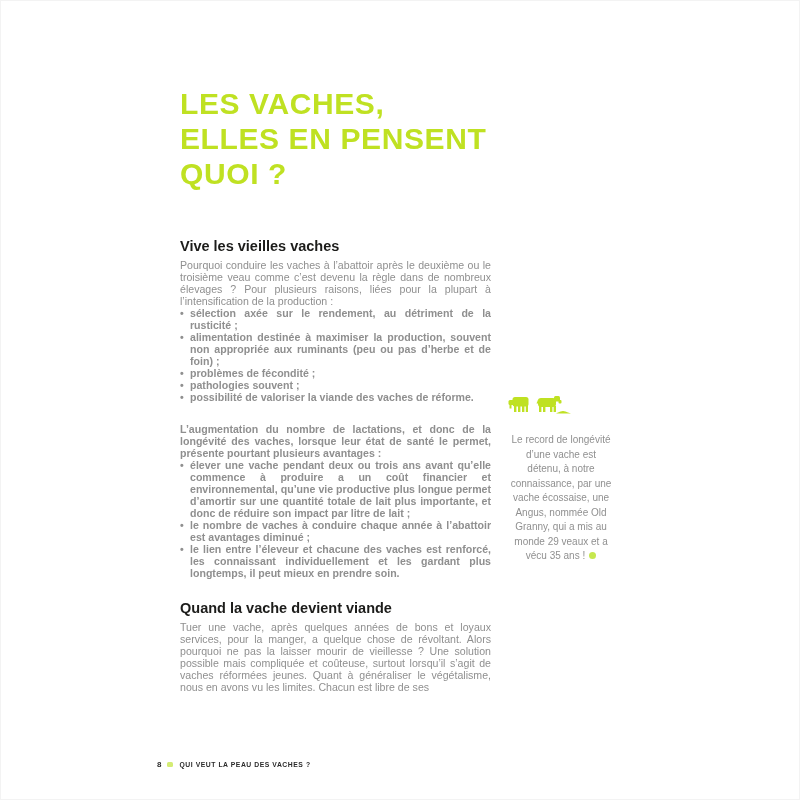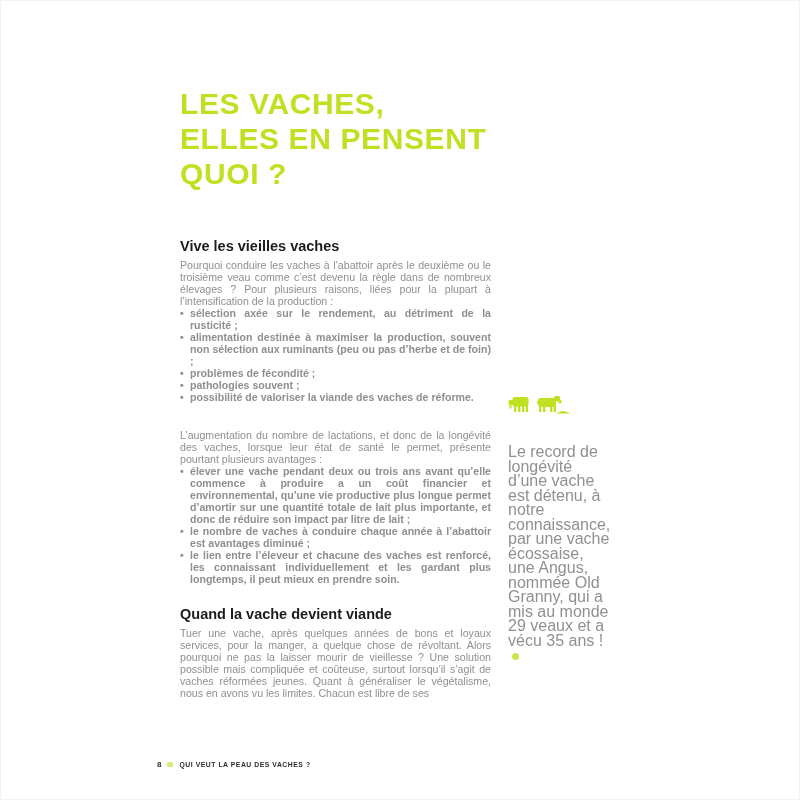--- a/index.html
+++ b/index.html
@@ -40,21 +40,21 @@
   }
   .heading-1 { margin-top: 46px; }
   .heading-2 { margin-top: 20px; }
   .body-text {
     color: #8f8f8f;
     font-size: 10.6px;
     line-height: 12px;
     text-align: justify;
   }
   p.body-text { margin: 4px 0 0 0; }
-  p.body-text.follow { margin-top: 26px; }
+  p.body-text.follow { margin-top: 20px; font-weight: bold; }
   ul.bullet-list {
     list-style: none;
     margin: 0;
     padding: 0;
     font-weight: bold;
   }
   ul.bullet-list li {
     position: relative;
     padding-left: 10px;
   }
@@ -66,25 +66,25 @@
     color: #8f8f8f;
   }
   .sidebar-note {
     position: absolute;
     left: 508px;
     top: 394px;
     width: 106px;
   }
   .cows-icon { display: block; }
   .note-text {
-    margin-top: 27px;
+    margin-top: 15px;
     color: #909090;
-    font-size: 16px;
+    font-size: 10px;
     line-height: 14.5px;
-    text-align: left;
+    text-align: center;
   }
   .end-dot {
     display: inline-block;
     width: 7px;
     height: 7px;
     border-radius: 50%;
     background: #c6e84e;
     margin-left: 4px;
     vertical-align: baseline;
   }
@@ -126,21 +126,21 @@
       <span>ELLES EN PENSENT</span><br>
       <span>QUOI ?</span>
     </h1>
 
     <h2 class="section-heading heading-1">Vive les vieilles vaches</h2>
 
     <p class="body-text">Pourquoi conduire les vaches à l’abattoir après le deuxième ou le troisième veau comme c’est devenu la règle dans de nombreux élevages ? Pour plusieurs raisons, liées pour la plupart à l’intensification de la production :</p>
 
     <ul class="bullet-list body-text">
       <li>sélection axée sur le rendement, au détriment de la rusticité ;</li>
-      <li>alimentation destinée à maximiser la production, souvent non sélection aux ruminants (peu ou pas d’herbe et de foin) ;</li>
+      <li>alimentation destinée à maximiser la production, souvent non appropriée aux ruminants (peu ou pas d’herbe et de foin) ;</li>
       <li>problèmes de fécondité ;</li>
       <li>pathologies souvent ;</li>
       <li>possibilité de valoriser la viande des vaches de réforme.</li>
     </ul>
 
     <p class="body-text follow">L’augmentation du nombre de lactations, et donc de la longévité des vaches, lorsque leur état de santé le permet, présente pourtant plusieurs avantages :</p>
 
     <ul class="bullet-list body-text">
       <li>élever une vache pendant deux ou trois ans avant qu’elle commence à produire a un coût financier et environnemental, qu’une vie productive plus longue permet d’amortir sur une quantité totale de lait plus importante, et donc de réduire son impact par litre de lait ;</li>
       <li>le nombre de vaches à conduire chaque année à l’abattoir est avantages diminué ;</li>

